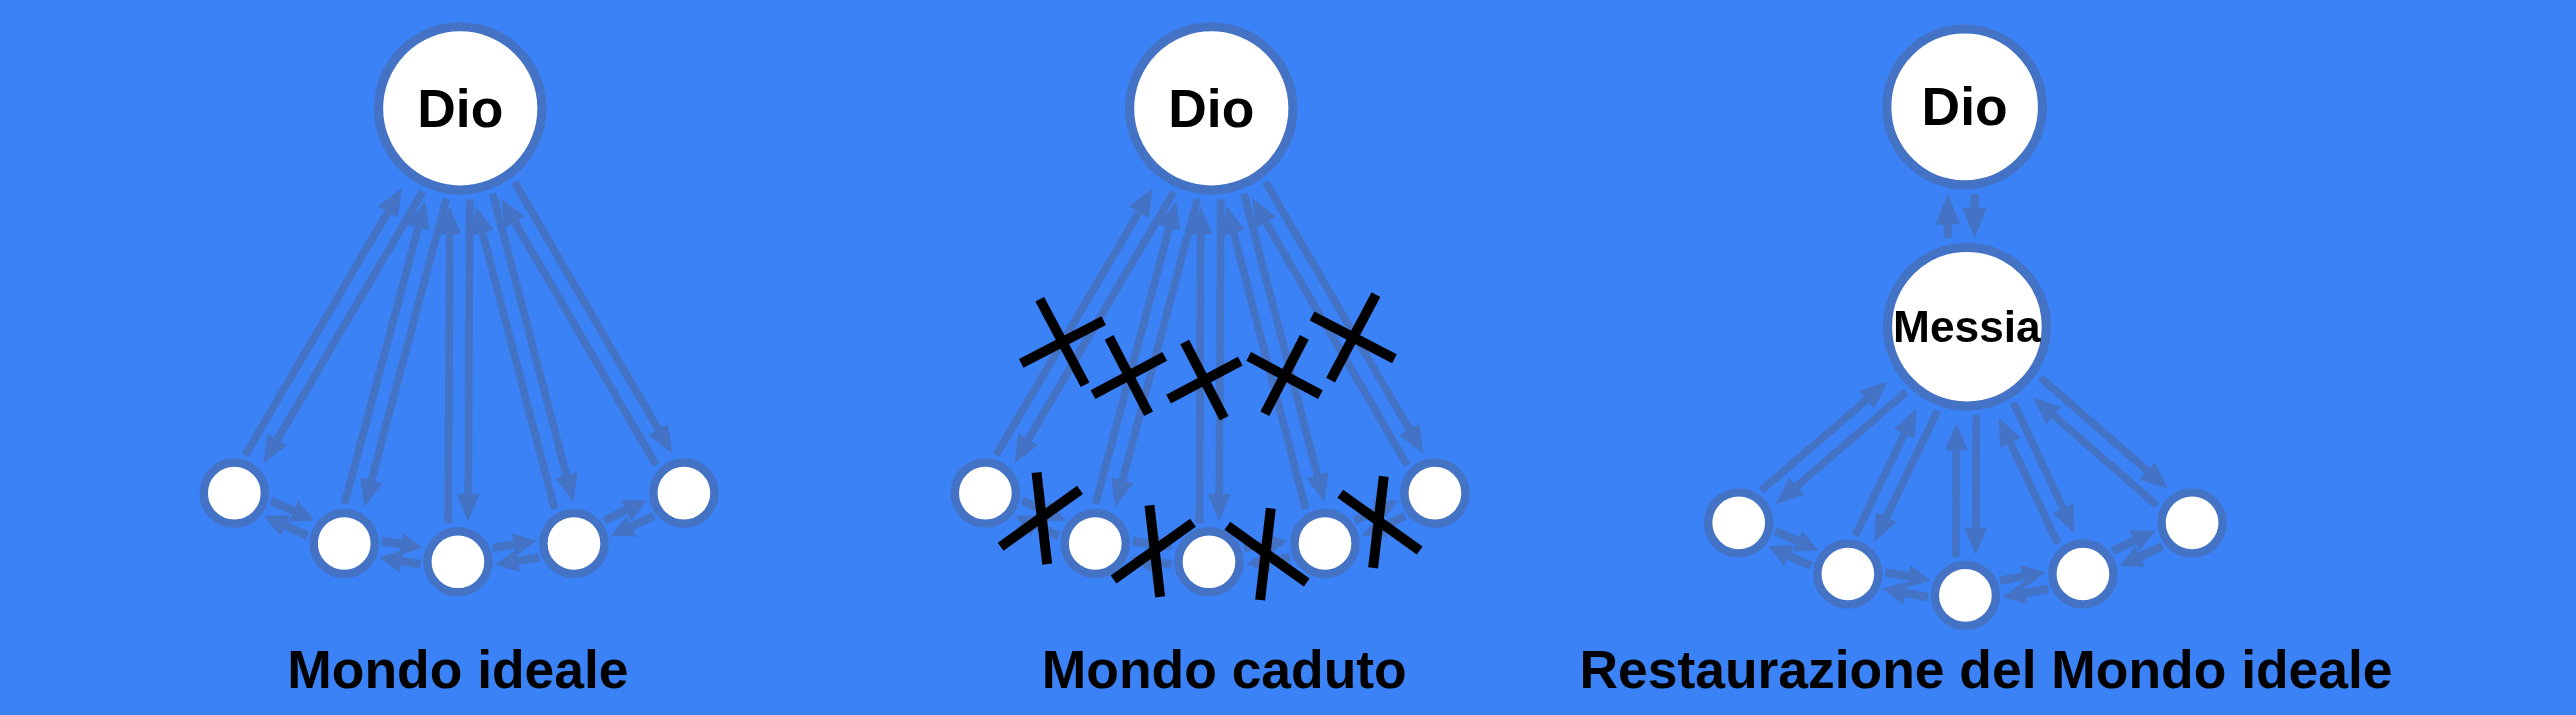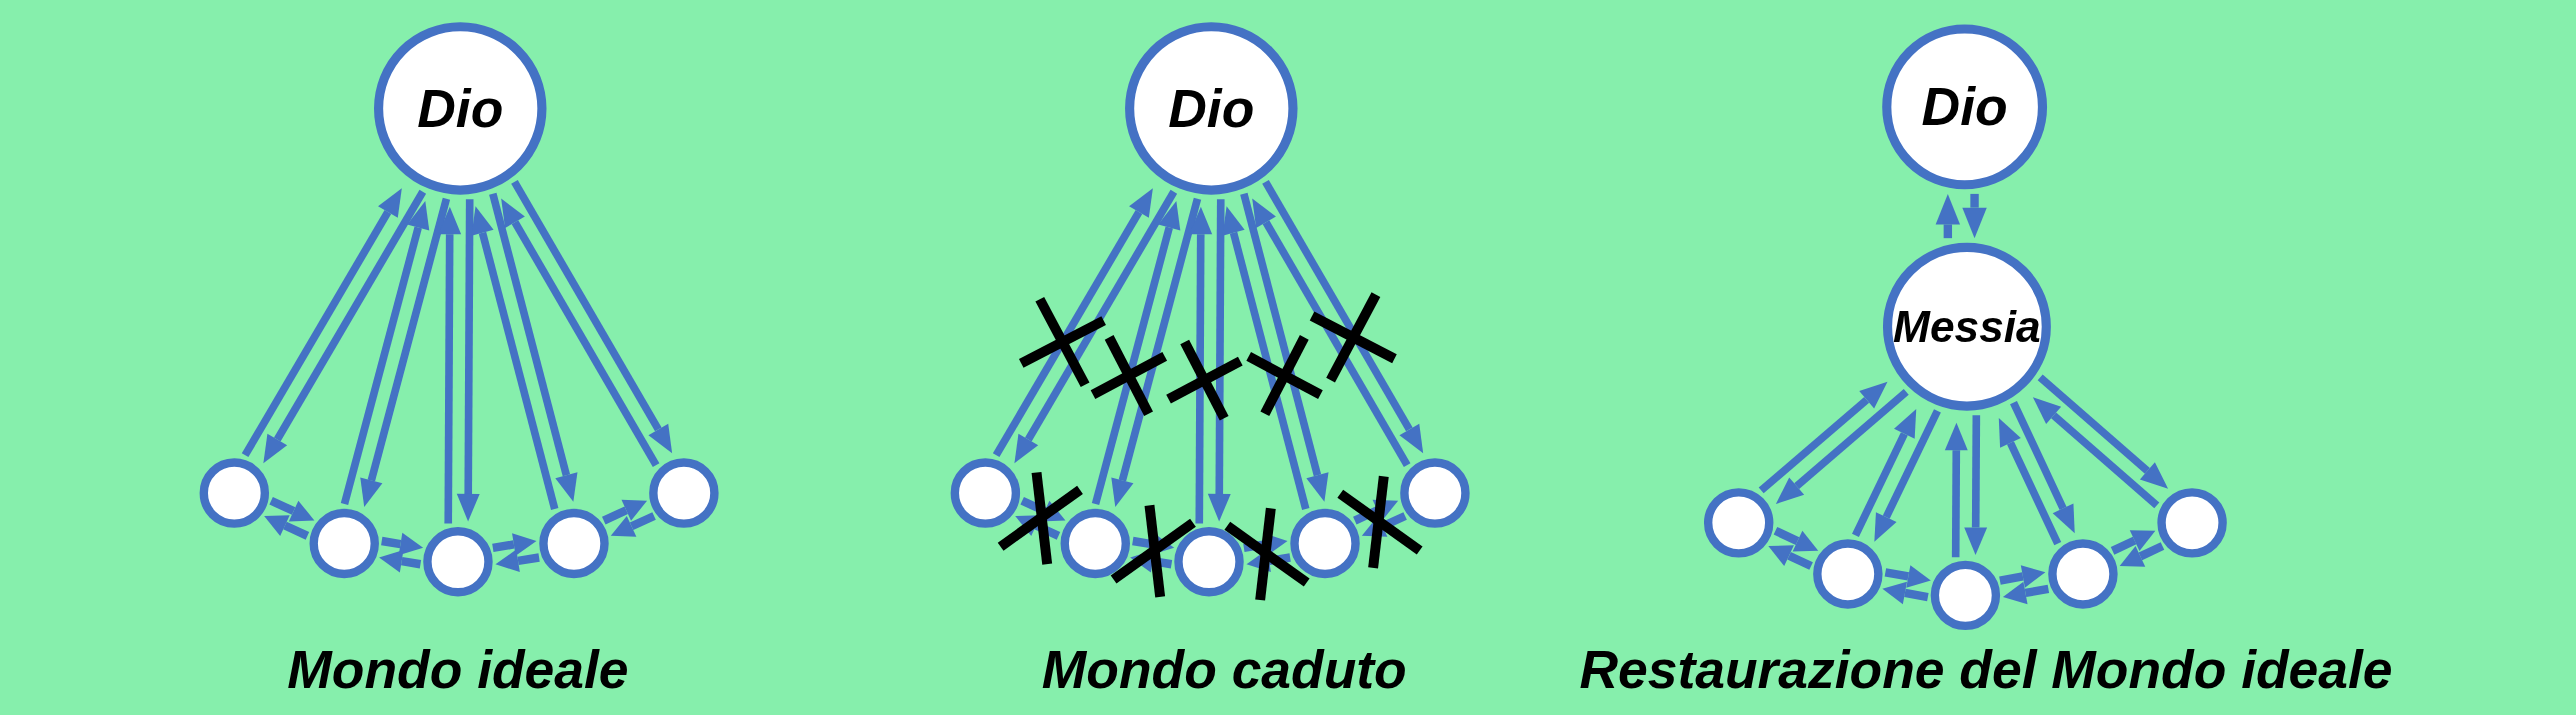--- a/index.html
+++ b/index.html
@@ -1,23 +1,22 @@
 <!DOCTYPE html>
 <html style="font-size:12.2px"><head>
 <meta charset="utf-8">
 <style>
   html, body { margin: 0; padding: 0; }
   body { background: #ffffff; }
   .stage {
     position: relative;
     width: 2576px;
     height: 716px;
-    background: #86efac;
+    background: #3b82f6;
     overflow: hidden;
-    font-style: italic;
   }
   svg { position: absolute; left: 0; top: 0; }
   text {
     font-family: "Liberation Sans", sans-serif;
     font-weight: bold;
     fill: #000000;
     text-anchor: middle;
   }
   .god-label   { font-size: 70px; }
   .mediator-label { font-size: 58px; }

